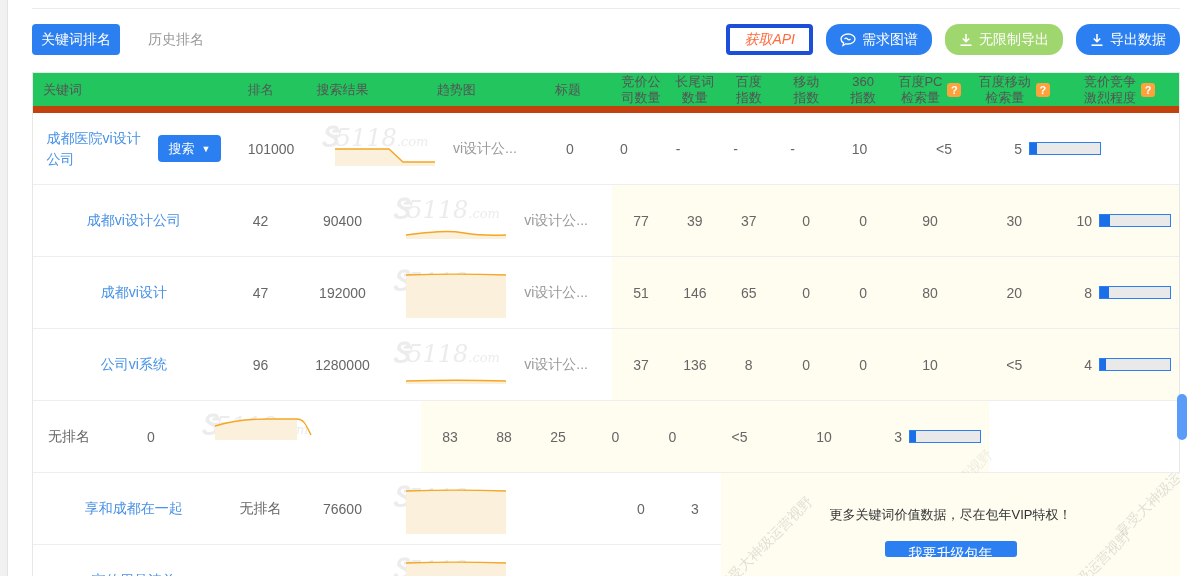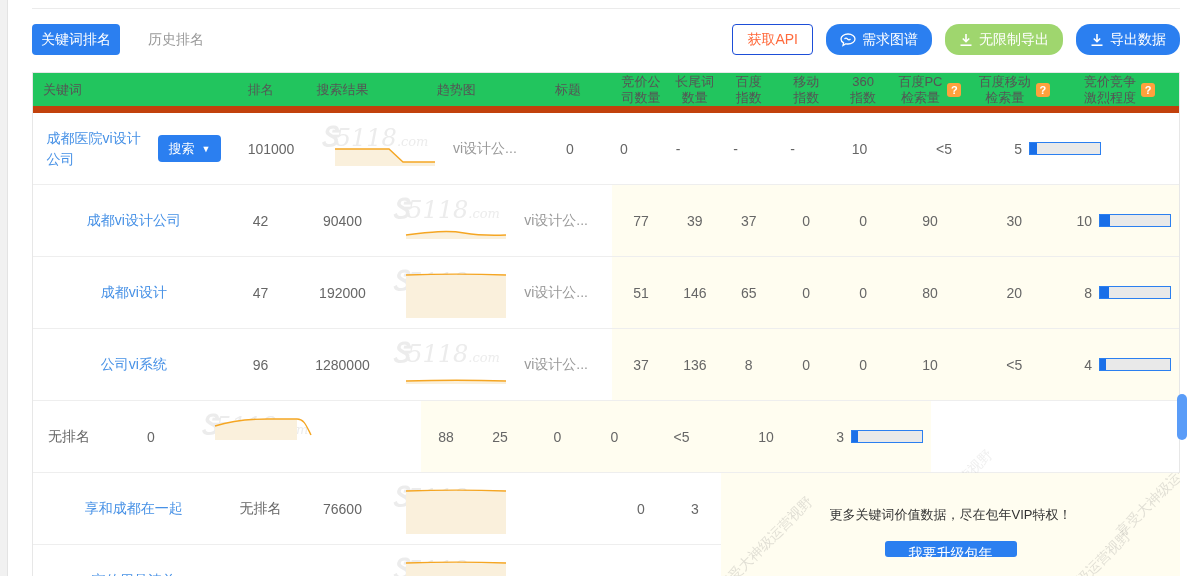--- a/index.html
+++ b/index.html
@@ -13,21 +13,21 @@
 
   
   .header-row { position:absolute; left:32px; top:24px; width:1148px; display:flex; align-items:center; }
   .tab-btn { height:31px; padding:0 9px; border:none; border-radius:4px; font-size:14px; cursor:pointer; }
   .tab-btn.active { background:var(--blue); color:#fff; }
   .tab-btn.inactive { background:transparent; color:#999; padding:0 14px; margin-left:14px; }
   .toolbar { margin-left:auto; display:flex; align-items:center; gap:13px; }
   .tbtn { height:31px; display:inline-flex; align-items:center; padding:0 14px; border-radius:14px;
     font-size:14px; border:none; cursor:pointer; white-space:nowrap; }
   .tbtn .ticon { margin-right:6px; display:inline-flex; }
-  .tbtn.outline-orange { background:#fff; border:1px solid #1d4ed8; color:#ff6a3c; border-radius:4px; }
+  .tbtn.outline-orange { background:#fff; border:4px solid #1d4ed8; color:#ff6a3c; border-radius:4px;font-style:italic; }
   .tbtn.solid-blue { background:var(--blue); color:#fff; }
   .tbtn.solid-green { background:#9fd66e; color:#fff; }
 
   
   .table { position:absolute; left:32px; top:72px; width:1148px;
     border:1px solid #e7e7e7; border-bottom:none; background:#fff; }
   .thead { display:flex; height:40px; background:#22c55e; border-bottom:7px solid #c2410c;
     color:#555; font-size:13px; }
   .th { display:flex; align-items:center; justify-content:center; }
   .th .th-lines { display:flex; flex-direction:column; align-items:center; line-height:16px; }
@@ -327,20 +327,21 @@
     <div class="td c-rank">无排名</div>
     <div class="td c-res">0</div>
     <div class="td c-trend">
           <span class="wm"><span class="wm-logo">Ꮥ</span><span class="wm-num">5118</span><span class="wm-com">.com</span></span>
           <svg width="104" height="54" viewBox="0 0 104 54">
     <path d="M2,16 C18,11 35,9 55,9 L84,9 L84,30 L2,30 Z" fill="#faf0dc"></path>
             <path d="M2,16 C18,11 35,9 55,9 L84,9 C91,9 93,15 98,25" fill="none" stroke="#f5a623" stroke-width="1.4"></path>
           </svg>
         </div>
     <div class="td c-title"></div>
+    <div class="td c-bid hl">83</div>
     <div class="td c-lt hl">88</div>
     <div class="td c-bi hl">25</div>
     <div class="td c-mi hl">0</div>
     <div class="td c-360 hl">0</div>
     <div class="td c-pc hl">&lt;5</div>
     <div class="td c-ms hl">10</div>
     <div class="td c-comp hl">
           <span class="comp-val">3</span>
      <span class="comp-bar">
        <span class="comp-fill" style="width:6px"></span>

